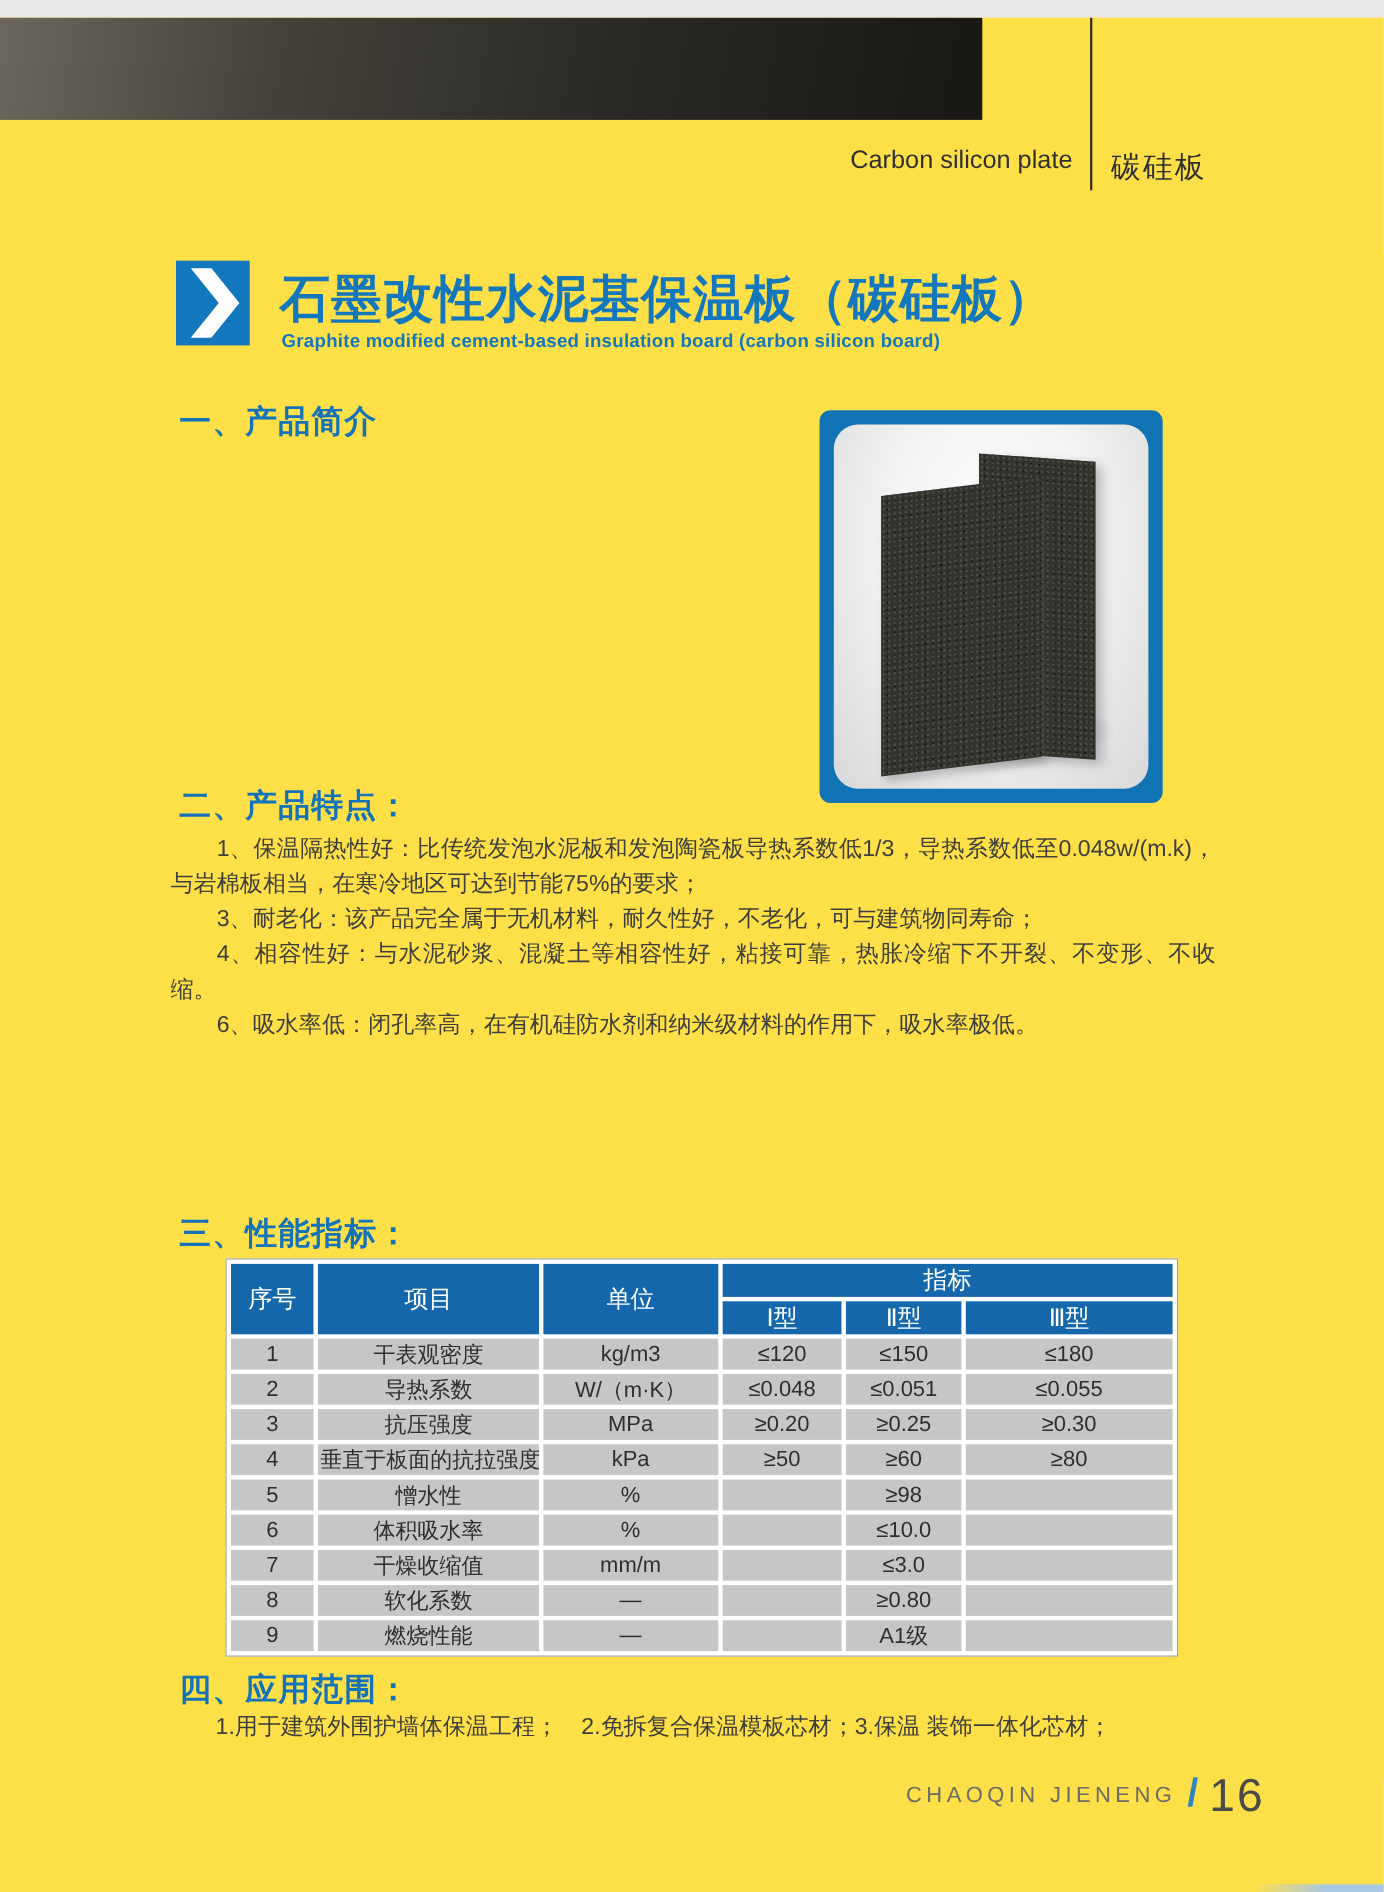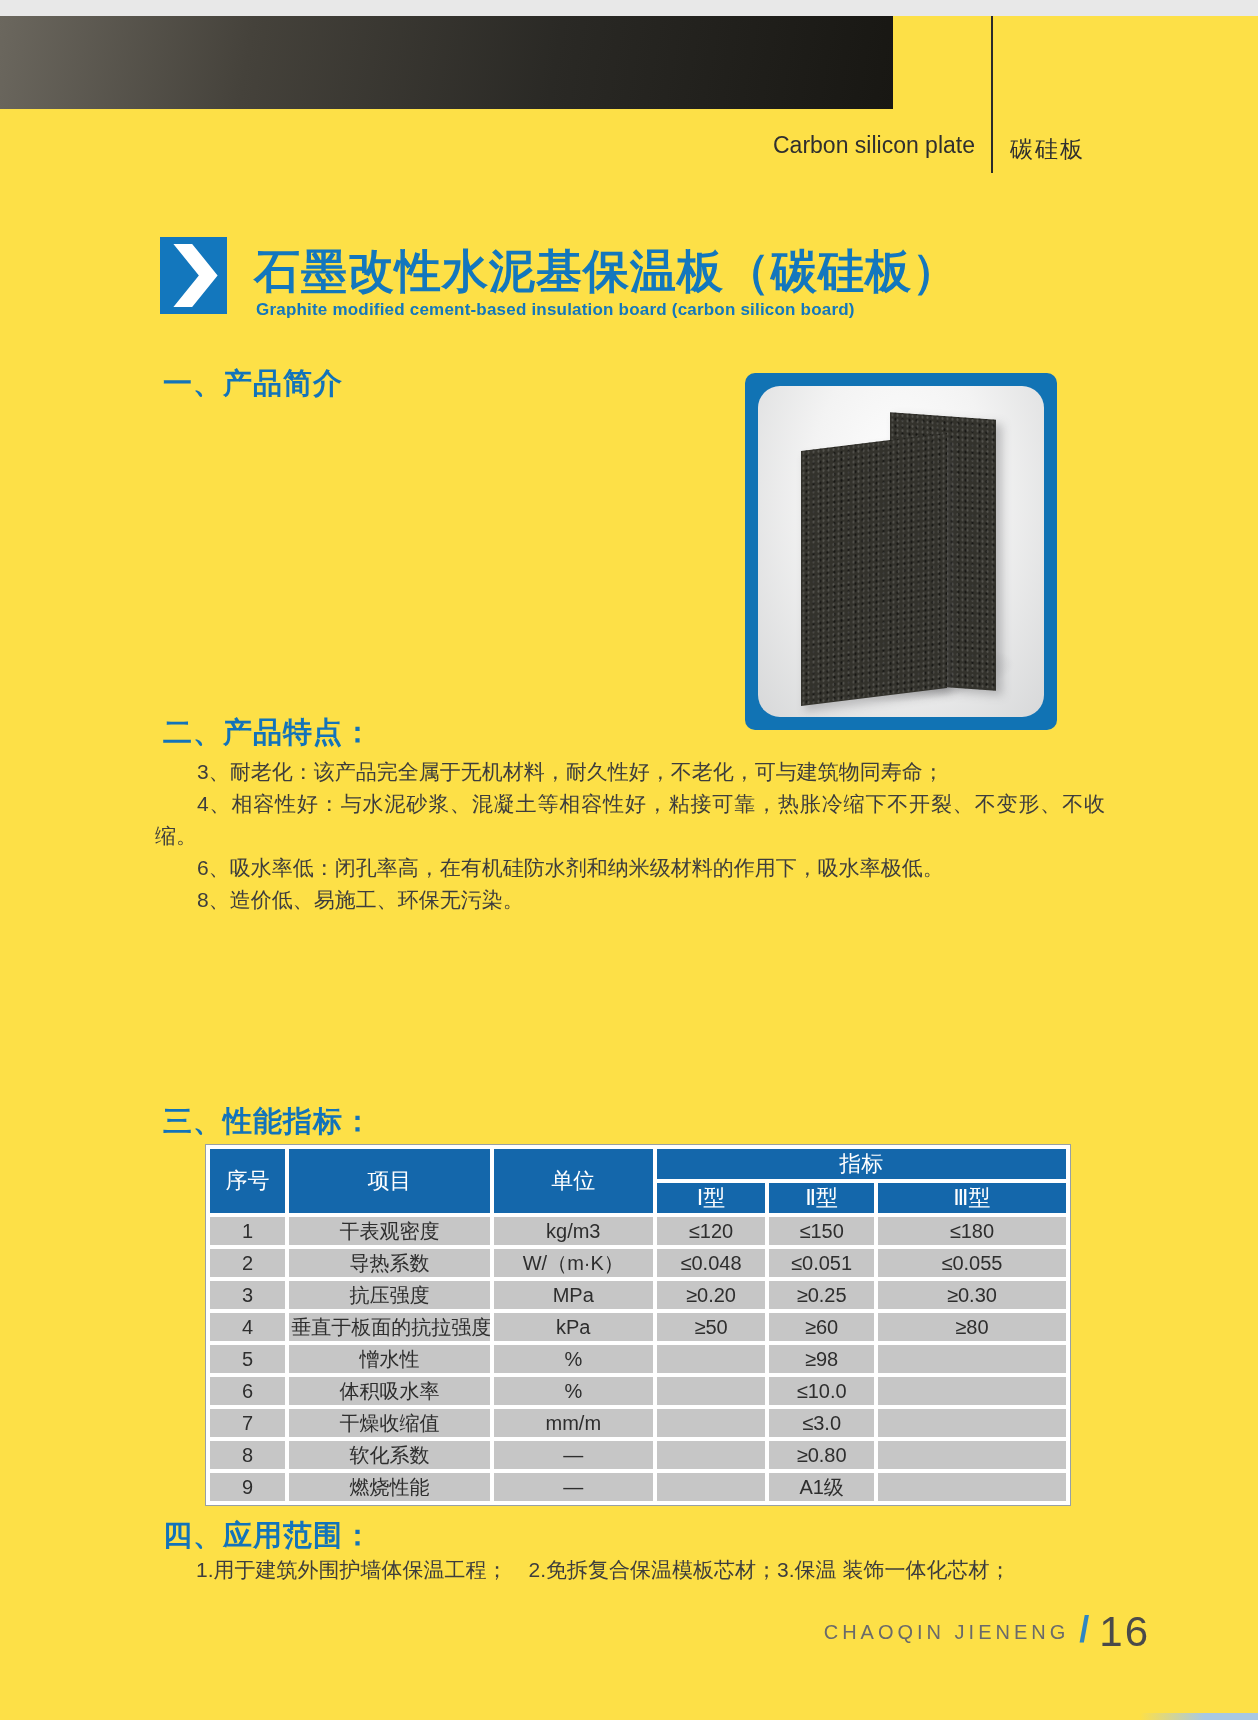--- a/index.html
+++ b/index.html
@@ -7,21 +7,21 @@
         font-family:"Liberation Sans",sans-serif;overflow:hidden;margin:16px auto;}
 
   
   .top-dark{position:absolute;left:0;top:0;width:893px;height:93px;
     background:linear-gradient(100deg,#6b675e 0%,#45423b 28%,#2a2925 62%,#181713 100%);}
 
   
   .hdr-rule{position:absolute;left:991px;top:0;width:2px;height:157px;background:#2b2b2b;}
   .hdr-en{position:absolute;left:660px;top:116px;width:315px;text-align:right;
     font-size:23px;color:#2f2f2f;}
-  .hdr-zh{position:absolute;left:1010px;top:118px;font-size:23px;color:#2f2f2f;letter-spacing:2px;}
+  .hdr-zh{position:absolute;left:1010px;top:118px;font-size:27px;color:#2f2f2f;letter-spacing:2px;}
 
   
   .title-icon{position:absolute;left:160px;top:221px;width:67px;height:77px;background:#1377bd;}
   .title-icon svg{width:100%;height:100%;display:block;}
   .title-zh{position:absolute;left:254px;top:229px;font-size:46px;line-height:1.15;
     font-weight:bold;color:#1377bd;letter-spacing:1px;white-space:nowrap;}
   .title-en{position:absolute;left:256px;top:284px;font-size:17px;font-weight:bold;color:#1377bd;
     letter-spacing:.2px;white-space:nowrap;}
 
   
@@ -99,24 +99,24 @@
   <div class="photo-frame" title="石墨改性水泥基保温板（碳硅板）">
     <div class="photo-stage">
       <div class="photo-shadow"></div>
       <div class="board board-back"></div>
       <div class="board board-front"></div>
     </div>
   </div>
 
   <div class="sec-h features">二、产品特点：</div>
   <div class="features-wrap">
+      <p class="body-text feature-item">1、保温隔热性好：比传统发泡水泥板和发泡陶瓷板导热系数低1/3，导热系数低至0.048w/(m.k)，与岩棉板相当，在寒冷地区可达到节能75%的要求；</p>
       <p class="body-text feature-item">3、耐老化：该产品完全属于无机材料，耐久性好，不老化，可与建筑物同寿命；</p>
       <p class="body-text feature-item">4、相容性好：与水泥砂浆、混凝土等相容性好，粘接可靠，热胀冷缩下不开裂、不变形、不收缩。</p>
       <p class="body-text feature-item">6、吸水率低：闭孔率高，在有机硅防水剂和纳米级材料的作用下，吸水率极低。</p>
-      <p class="body-text feature-item">8、造价低、易施工、环保无污染。</p>
     </div>
 
   <div class="sec-h performance">三、性能指标：</div>
 
   <table class="perf-table">
     <colgroup>
       <col style="width:9%">
         <col style="width:24%">
         <col style="width:19%">
       <col style="width:13%">

